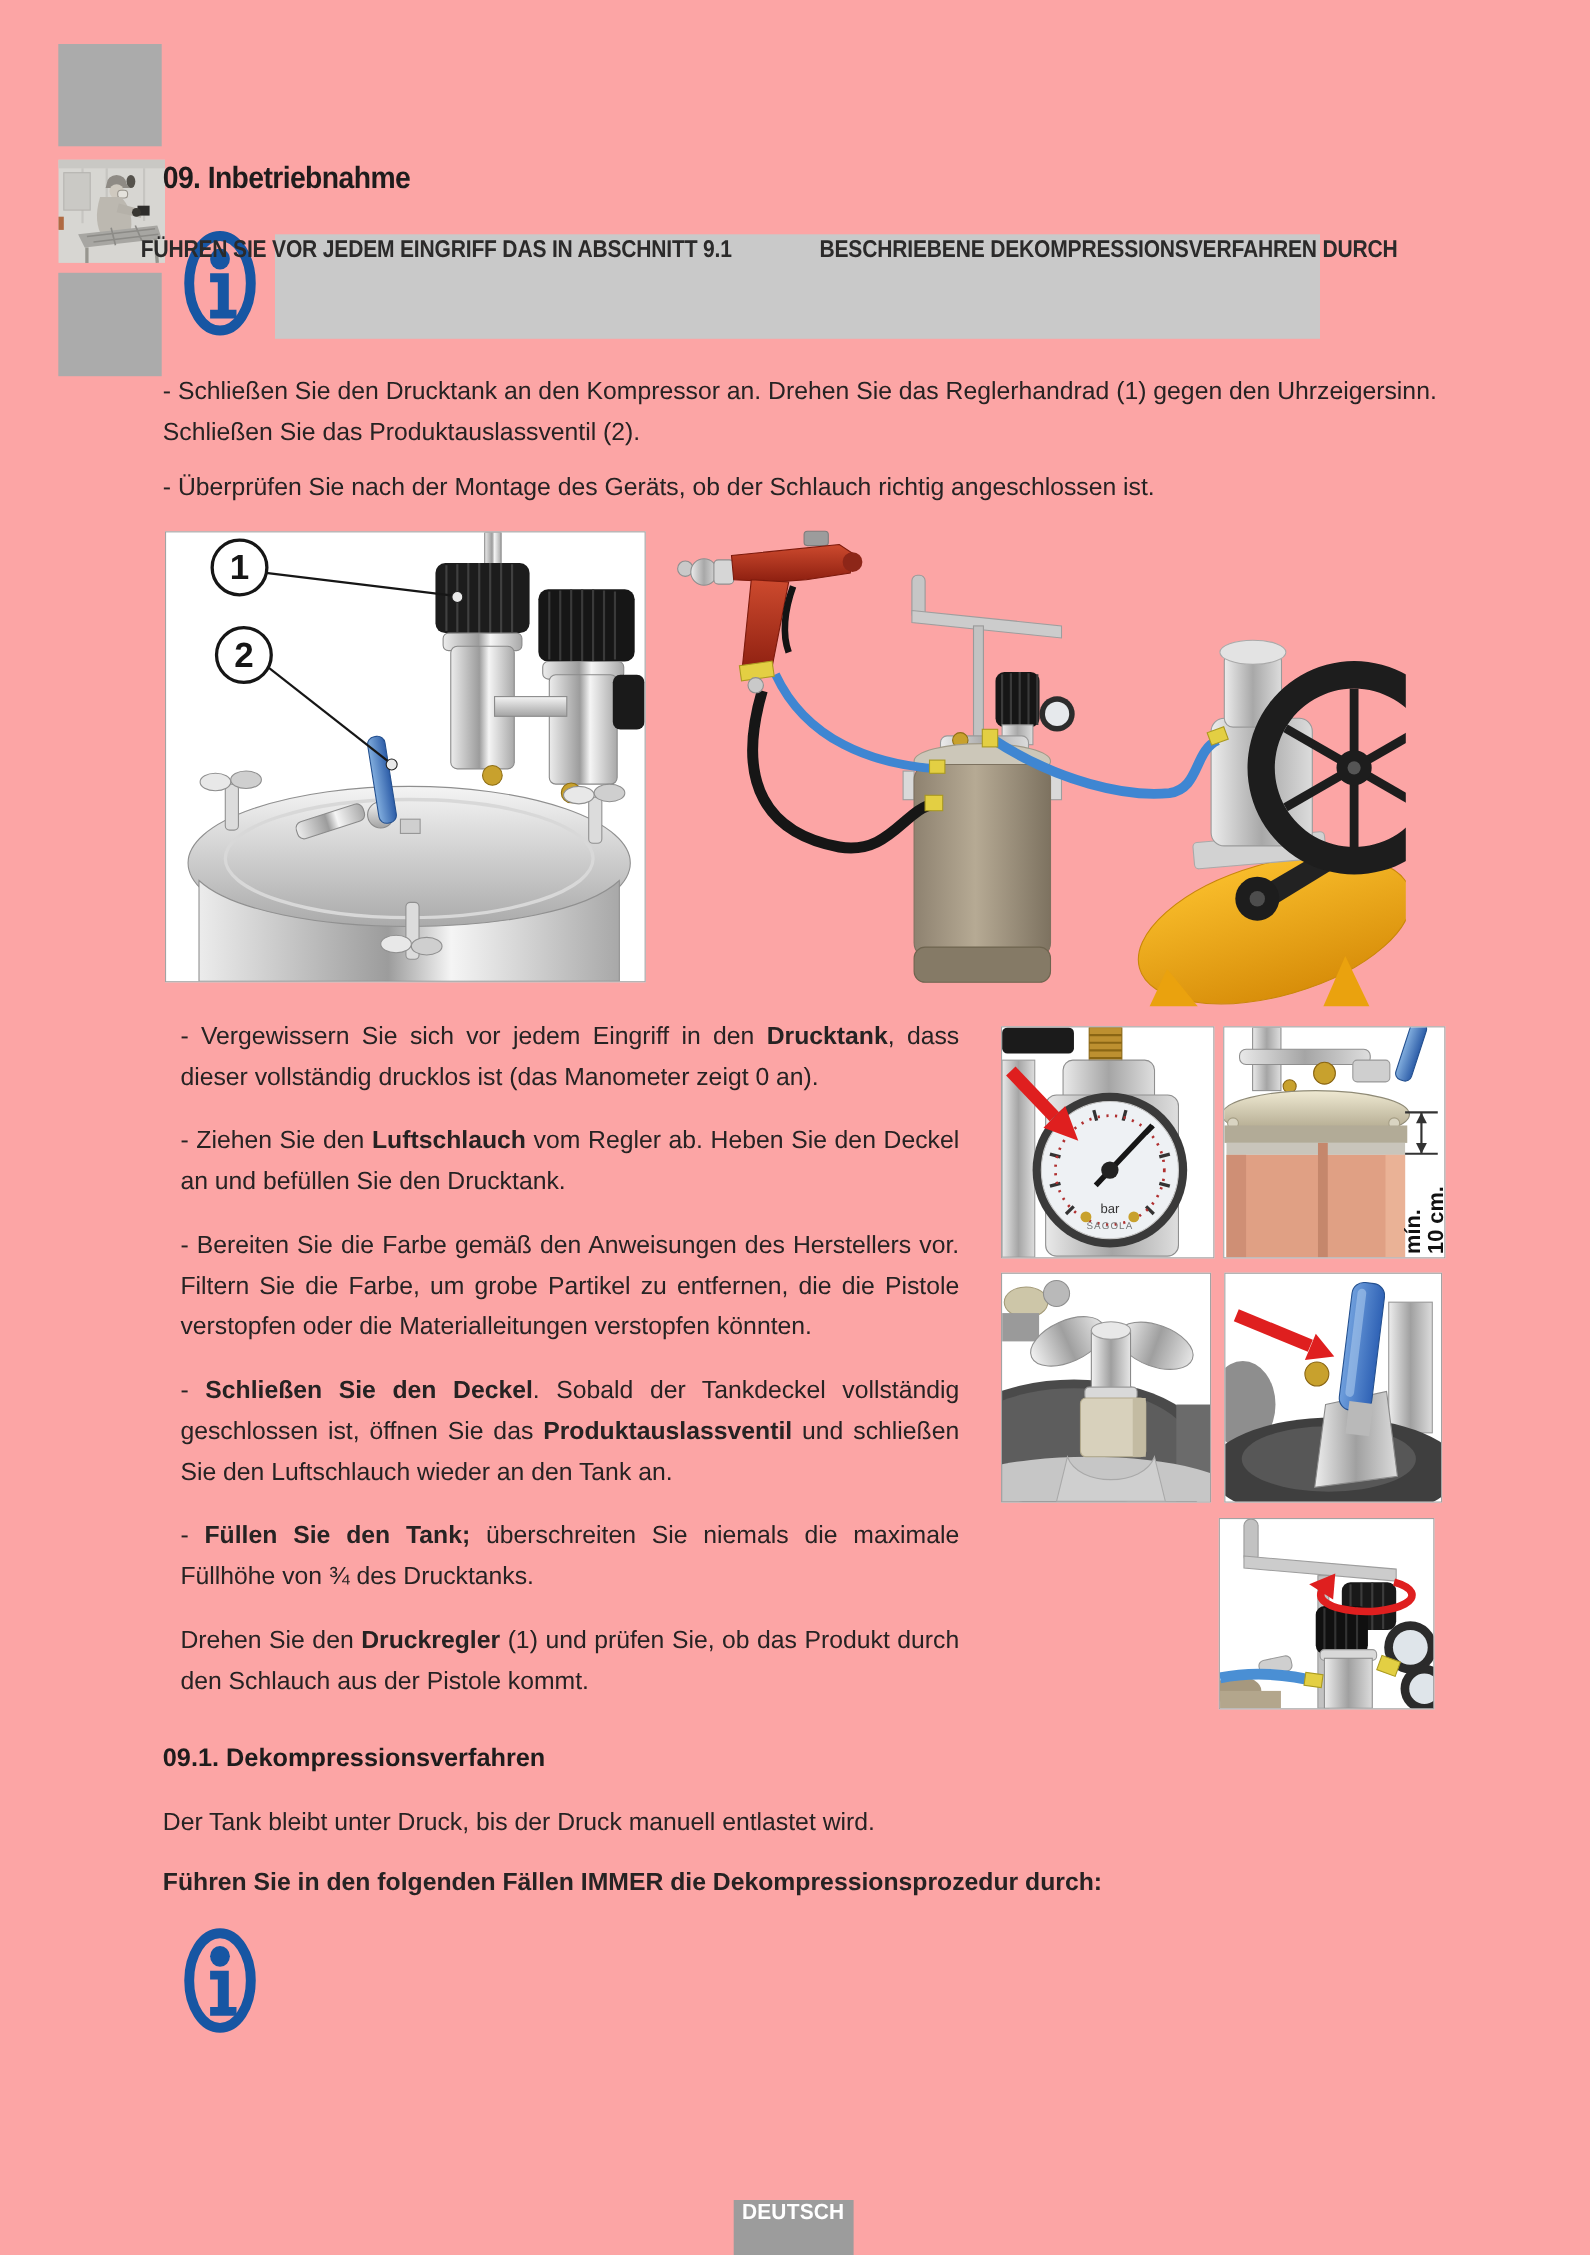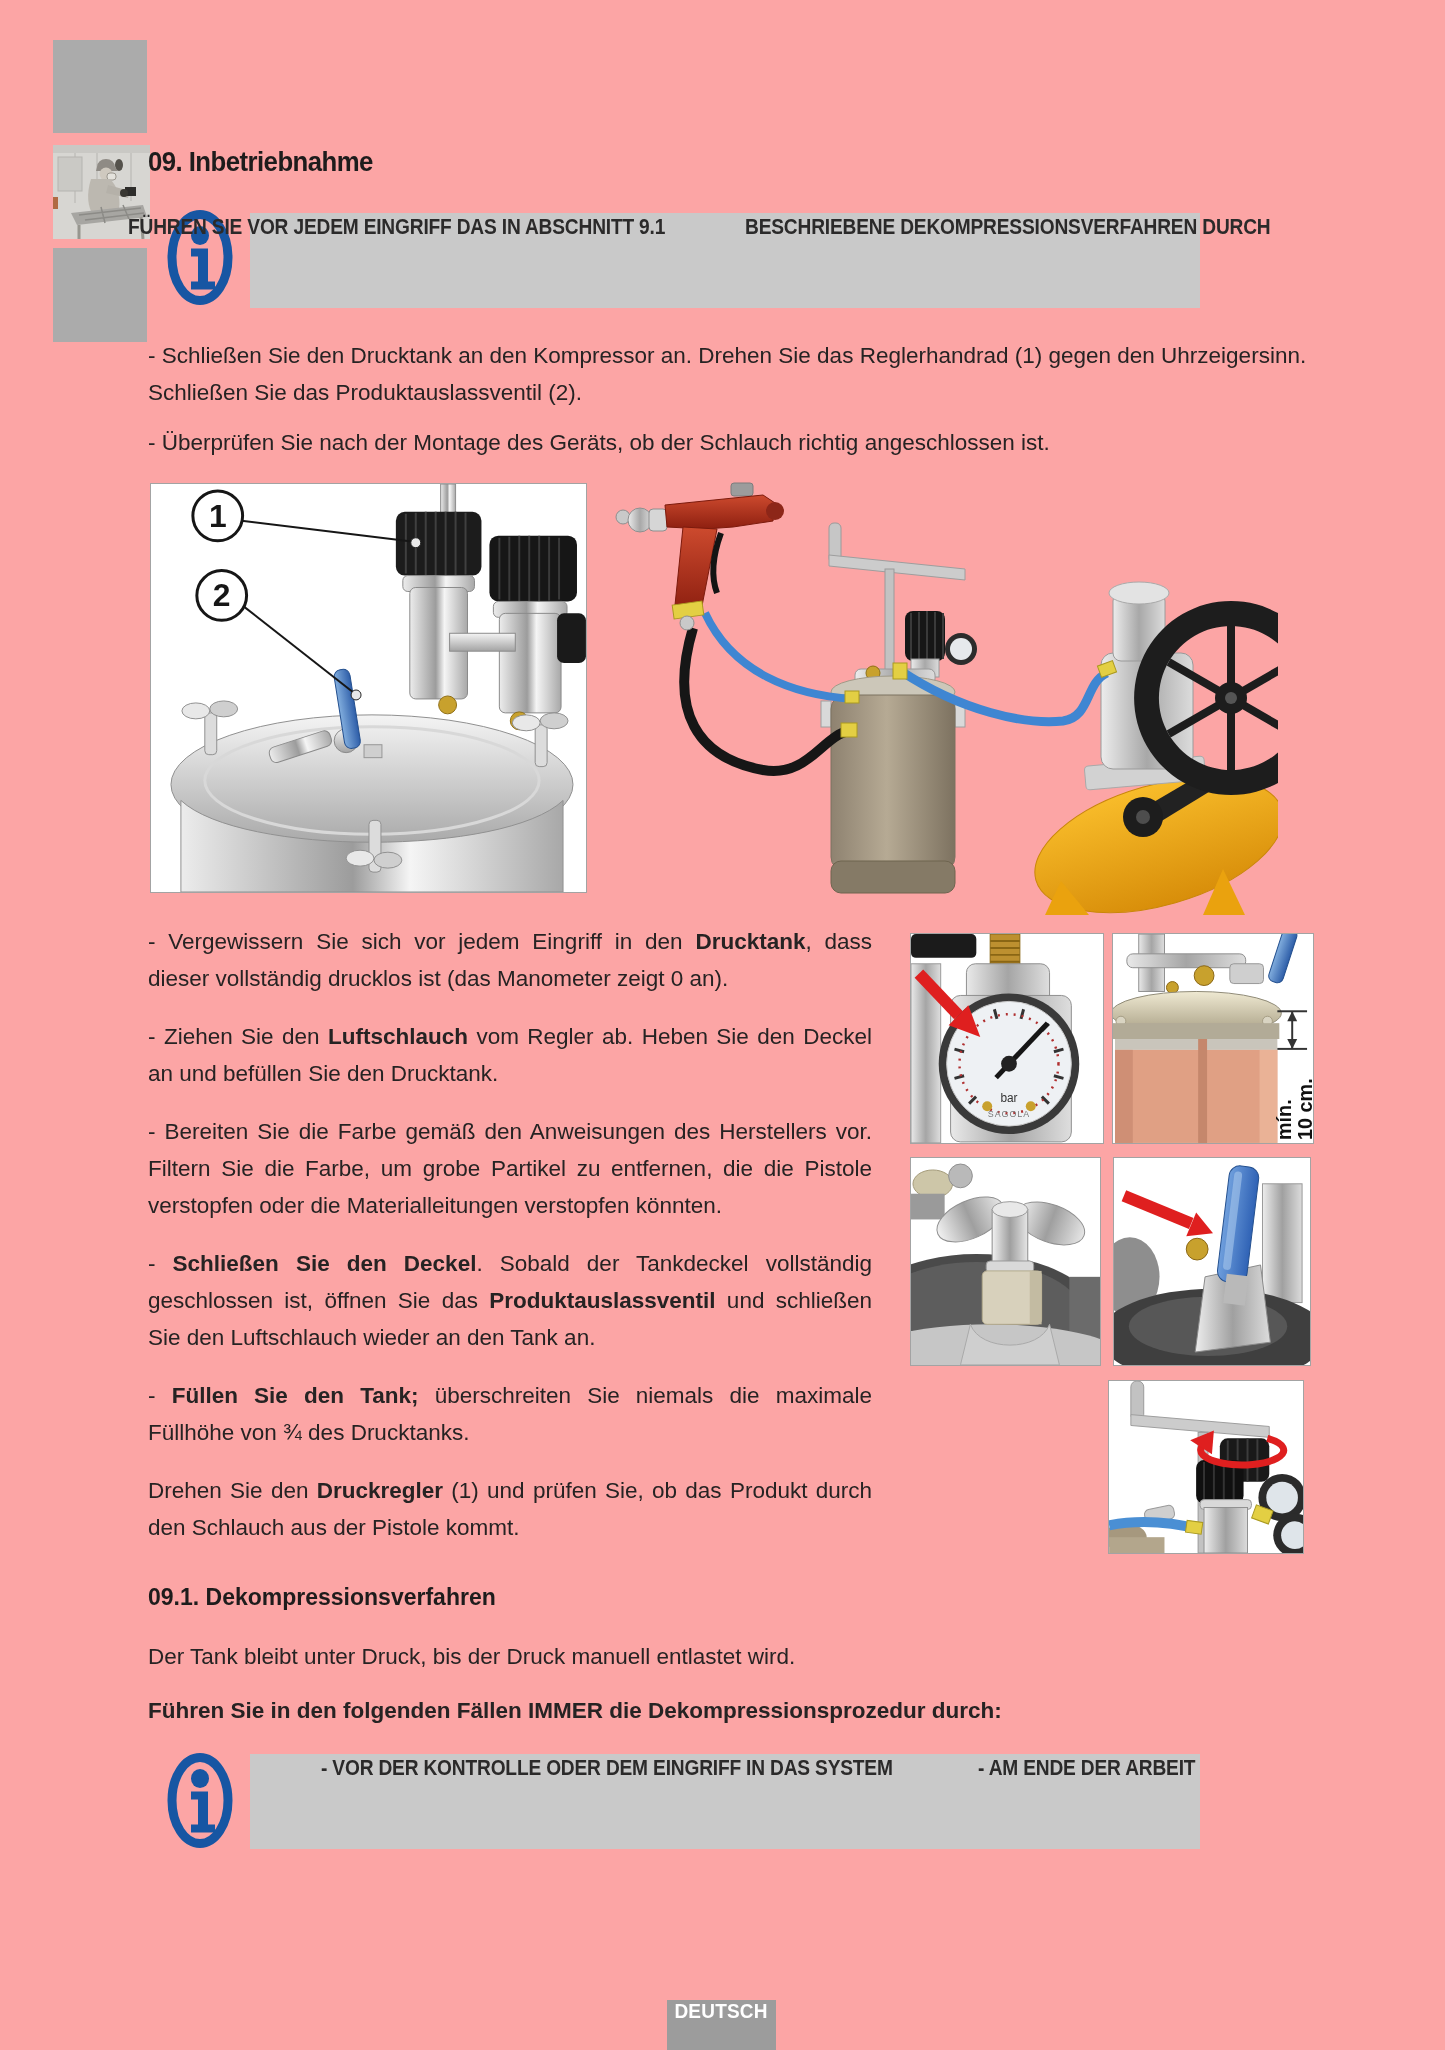--- a/index.html
+++ b/index.html
@@ -6,21 +6,21 @@
   .page{position:relative;width:1445px;height:2050px;background:#fca5a5;overflow:hidden;
         font-family:"Liberation Sans",sans-serif;color:#262323;}
   .abs{position:absolute;}
   .gray-sq{background:#ababab;}
   .h1{font-size:28px;font-weight:bold;letter-spacing:-0.6px;white-space:nowrap;
       transform:scaleX(.92);transform-origin:left center;color:#1e1c1c;}
   .infobox{background:#c9c9c9;display:flex;flex-direction:row;justify-content:center;box-sizing:border-box;}
   .infobox .ln{display:block;font-weight:bold;font-size:22px;line-height:28px;letter-spacing:-0.2px;
       white-space:nowrap;transform:scaleX(.87);transform-origin:left center;color:#2b2a2a;}
   .body-text{font-size:22.5px;line-height:37px;}
-  .steps p{margin:0 0 21px 0;text-align:justify;}
+  .steps p{margin:0 0 21px 16px;text-align:justify;}
   .steps p:last-child{margin-bottom:0;}
   b{font-weight:bold;}
   .h2{font-size:23px;font-weight:bold;white-space:nowrap;color:#1e1c1c;}
   .lead-bold{font-weight:bold;}
   .fig{background:#fff;border:1px solid #a3a3a3;box-sizing:border-box;}
   .fig svg,.nofr svg{display:block;width:100%;height:100%;}
   .tab{background:#9c9c9c;color:#fff;display:flex;align-items:flex-start;justify-content:center;
        font-weight:bold;font-size:20px;letter-spacing:.2px;padding-bottom:12px;box-sizing:border-box;
        transform-origin:left center;margin-top:44px;}
 </style>
@@ -412,22 +412,18 @@
   <div class="abs body-text" style="left:148px;top:1638px;width:1160px;">Der Tank bleibt unter Druck, bis der Druck manuell entlastet wird.</div>
   <div class="abs body-text lead-bold" style="left:148px;top:1692px;width:1160px;">Führen Sie in den folgenden Fällen IMMER die Dekompressionsprozedur durch:</div>
 
   <div class="abs" style="left:164px;top:1752px;width:72px;height:97px;">
     <svg viewBox="0 0 72 96" width="72" height="97">
       <ellipse cx="36" cy="48" rx="28" ry="43" fill="none" stroke="#1756a3" stroke-width="9"></ellipse>
       <ellipse cx="36" cy="26" rx="9" ry="9.5" fill="#1756a3"></ellipse>
       <path d="M27,39 h17 v33 h7 v8 H27 v-8 h7 V47 h-7 z" fill="#1756a3"></path>
     </svg>
   </div>
-  <div class="abs infobox" style="left:250px;top:1754px;width:950px;height:95px;padding-left:98px;">
-    <span class="ln">- VOR DER KONTROLLE ODER DEM EINGRIFF IN DAS SYSTEM</span>
-    <span class="ln">- AM ENDE DER ARBEIT</span>
-  </div>
 
   <div class="abs tab" style="left:667px;top:1956px;width:109px;height:94px;">
     <span style="transform:scaleX(.95);transform-origin:center;">DEUTSCH</span>
   </div>
 
 </div>
 
 </body></html>

